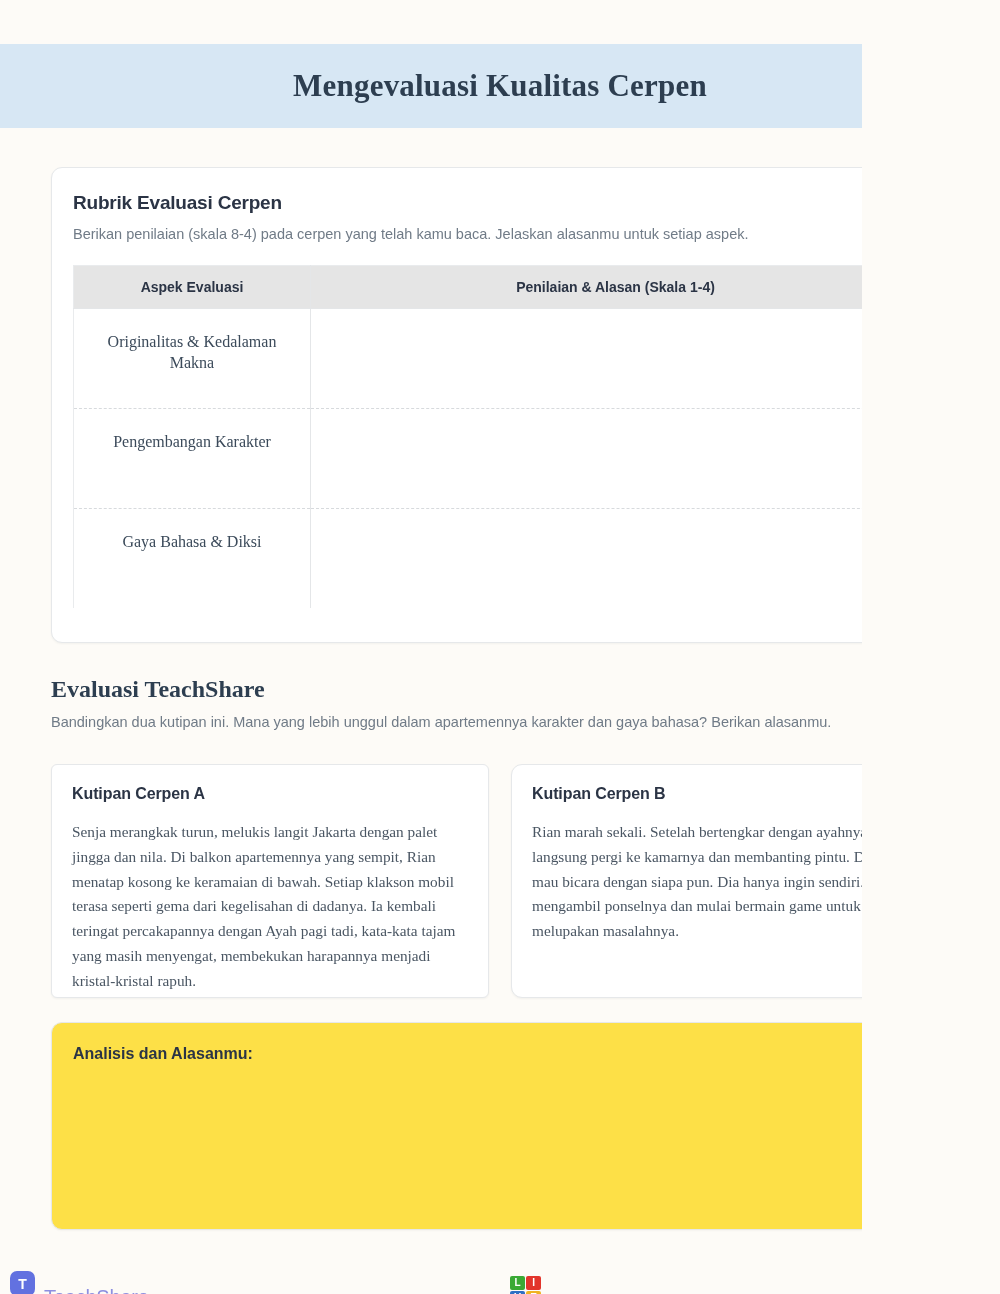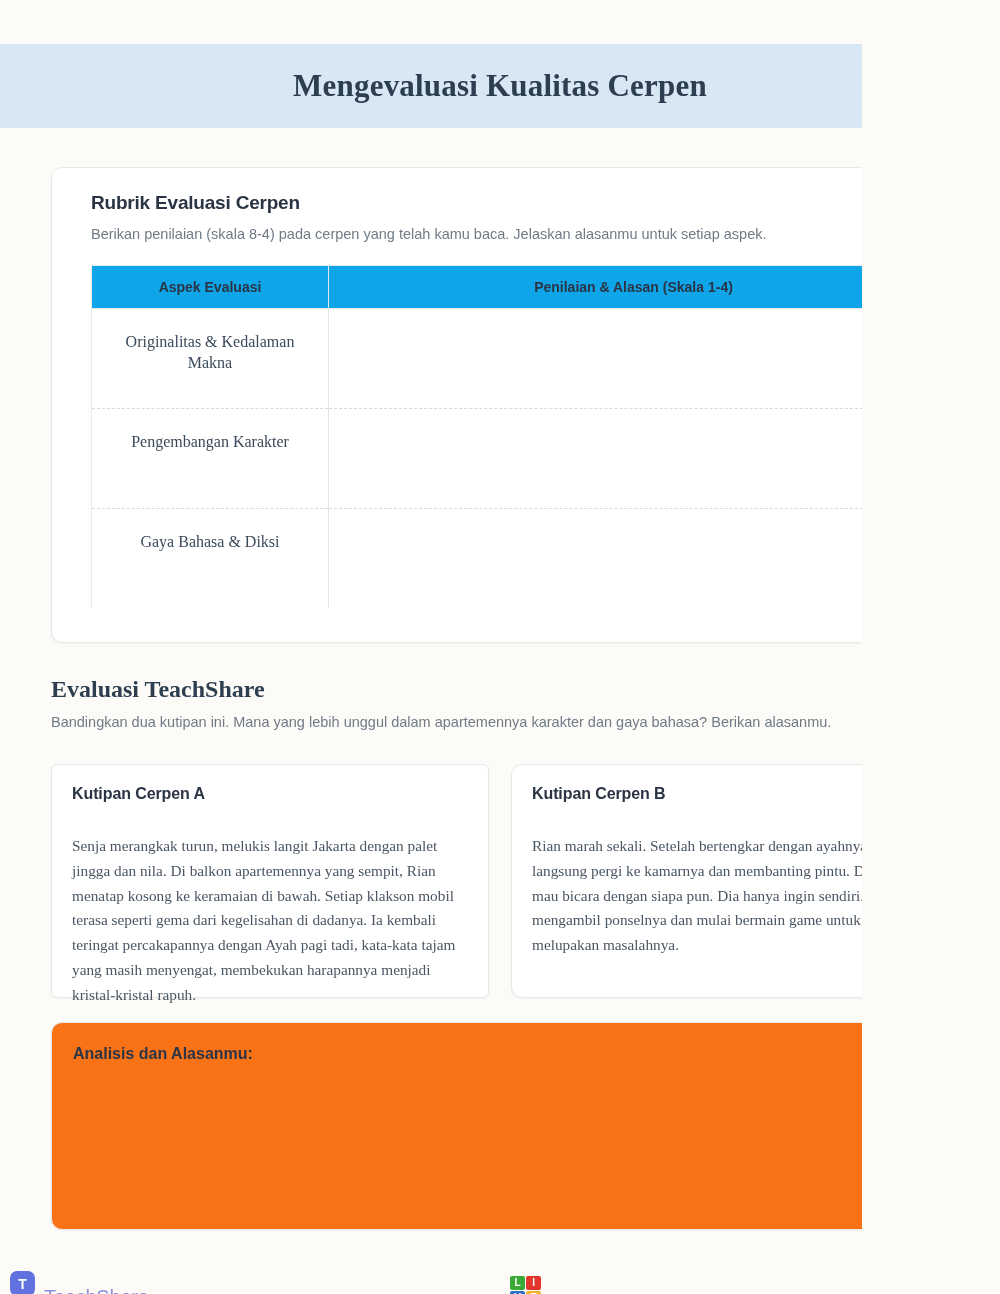--- a/index.html
+++ b/index.html
@@ -47,21 +47,21 @@
     box-shadow: 0 1px 2px rgba(40,50,60,0.05);
   }
 
   
   .rubric-card {
     position: absolute;
     left: 51px;
     top: 167px;
     width: 898px;
     height: 476px;
-    padding: 24px 21px 0 39px;
+    padding: 24px 21px 0 21px;
   }
   .rubric-title {
     font-size: 19px;
     font-weight: bold;
     color: #2b3445;
     letter-spacing: -0.2px;
   }
   .rubric-desc {
     margin-top: 10px;
     font-size: 14.5px;
@@ -73,21 +73,21 @@
   
   .rubric-table {
     margin-top: 19px;
     width: 848px;
     border: 1px solid #e9ebed;
     border-bottom: none;
     border-collapse: collapse;
     table-layout: fixed;
   }
   .rubric-table th {
-    background: #0ea5e9;
+    background: #e5e5e5;
     border-right: 1px solid #e4e6e8;
     border-bottom: 1px solid #e4e6e8;
     font-size: 14px;
     font-weight: bold;
     color: #2b3445;
     padding: 13px 6px;
     text-align: center;
   }
   .rubric-table th:last-child { border-right: none; }
   .rubric-table td {
@@ -138,35 +138,35 @@
   }
   .quote-card.a { left: 51px; border-radius: 6px; }
   .quote-card.b { left: 511px; }
   .quote-title {
     font-size: 16px;
     font-weight: bold;
     color: #2b3445;
     letter-spacing: -0.1px;
   }
   .quote-body {
-    margin-top: 31px;
+    margin-top: 17px;
     font-family: "Liberation Serif", serif;
     font-size: 15.3px;
     line-height: 1.62;
     color: #4a5663;
   }
 
   
   .analysis-box {
     position: absolute;
     left: 51px;
     top: 1022px;
     width: 898px;
     height: 208px;
-    background: #f97316;
+    background: #fde047;
     border: 1px solid #e6e8ea;
     border-radius: 11px;
     padding: 22px 21px;
     box-shadow: 0 1px 2px rgba(40,50,60,0.04);
   }
   .analysis-label {
     font-size: 16px;
     font-weight: bold;
     color: #2b3445;
   }

